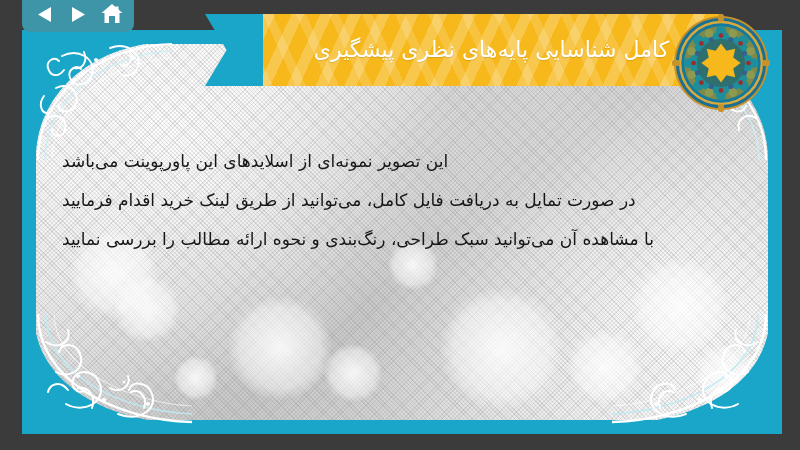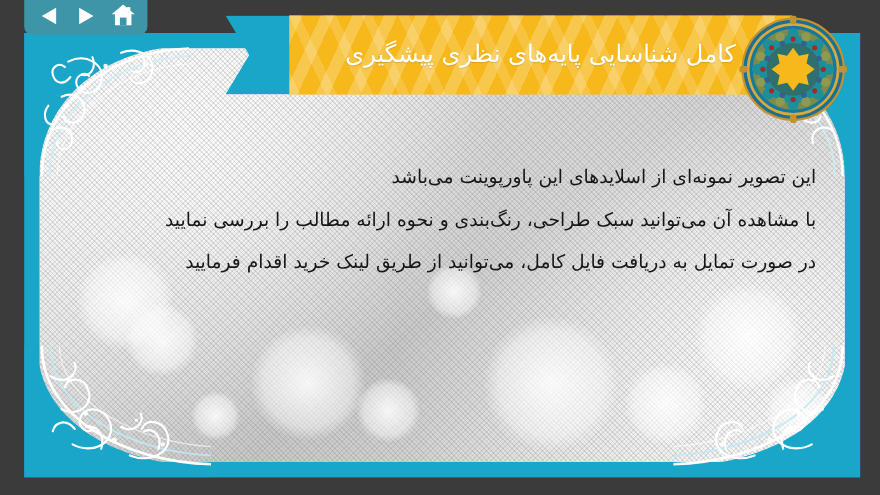--- a/index.html
+++ b/index.html
@@ -145,21 +145,21 @@
     z-index: 60;
   }
 
   
   #body-text {
     position: absolute;
     left: 40px;
     right: 40px;
     top: 112px;
     direction: rtl;
-    text-align: right;
+    text-align: left;
     z-index: 20;
   }
   .body-line {
     color: #161616;
     font-size: 17px;
     line-height: 2.3;
     white-space: nowrap;
   }
 </style>
 </head>
@@ -289,22 +289,22 @@
         <g fill="#ffffff" opacity="0.92">
           <circle cx="82" cy="34" r="2.3"></circle>
           <circle cx="56" cy="58" r="2"></circle>
           <circle cx="126" cy="30" r="2"></circle>
         </g>
       </svg>
     </div>
 
     <div id="body-text">
       <div class="body-line">این تصویر نمونه‌ای از اسلایدهای این پاورپوینت می‌باشد</div>
+      <div class="body-line">در صورت تمایل به دریافت فایل کامل، می‌توانید از طریق لینک خرید اقدام فرمایید</div>
       <div class="body-line">با مشاهده آن می‌توانید سبک طراحی، رنگ‌بندی و نحوه ارائه مطالب را بررسی نمایید</div>
-      <div class="body-line">در صورت تمایل به دریافت فایل کامل، می‌توانید از طریق لینک خرید اقدام فرمایید</div>
     </div>
 
   </div>
 
   <div id="banner">
     <div id="banner-tail"></div>
     <div id="banner-body">
       <div class="title-line">کامل شناسایی پایه‌های نظری پیشگیری</div>
     </div>
   </div>

